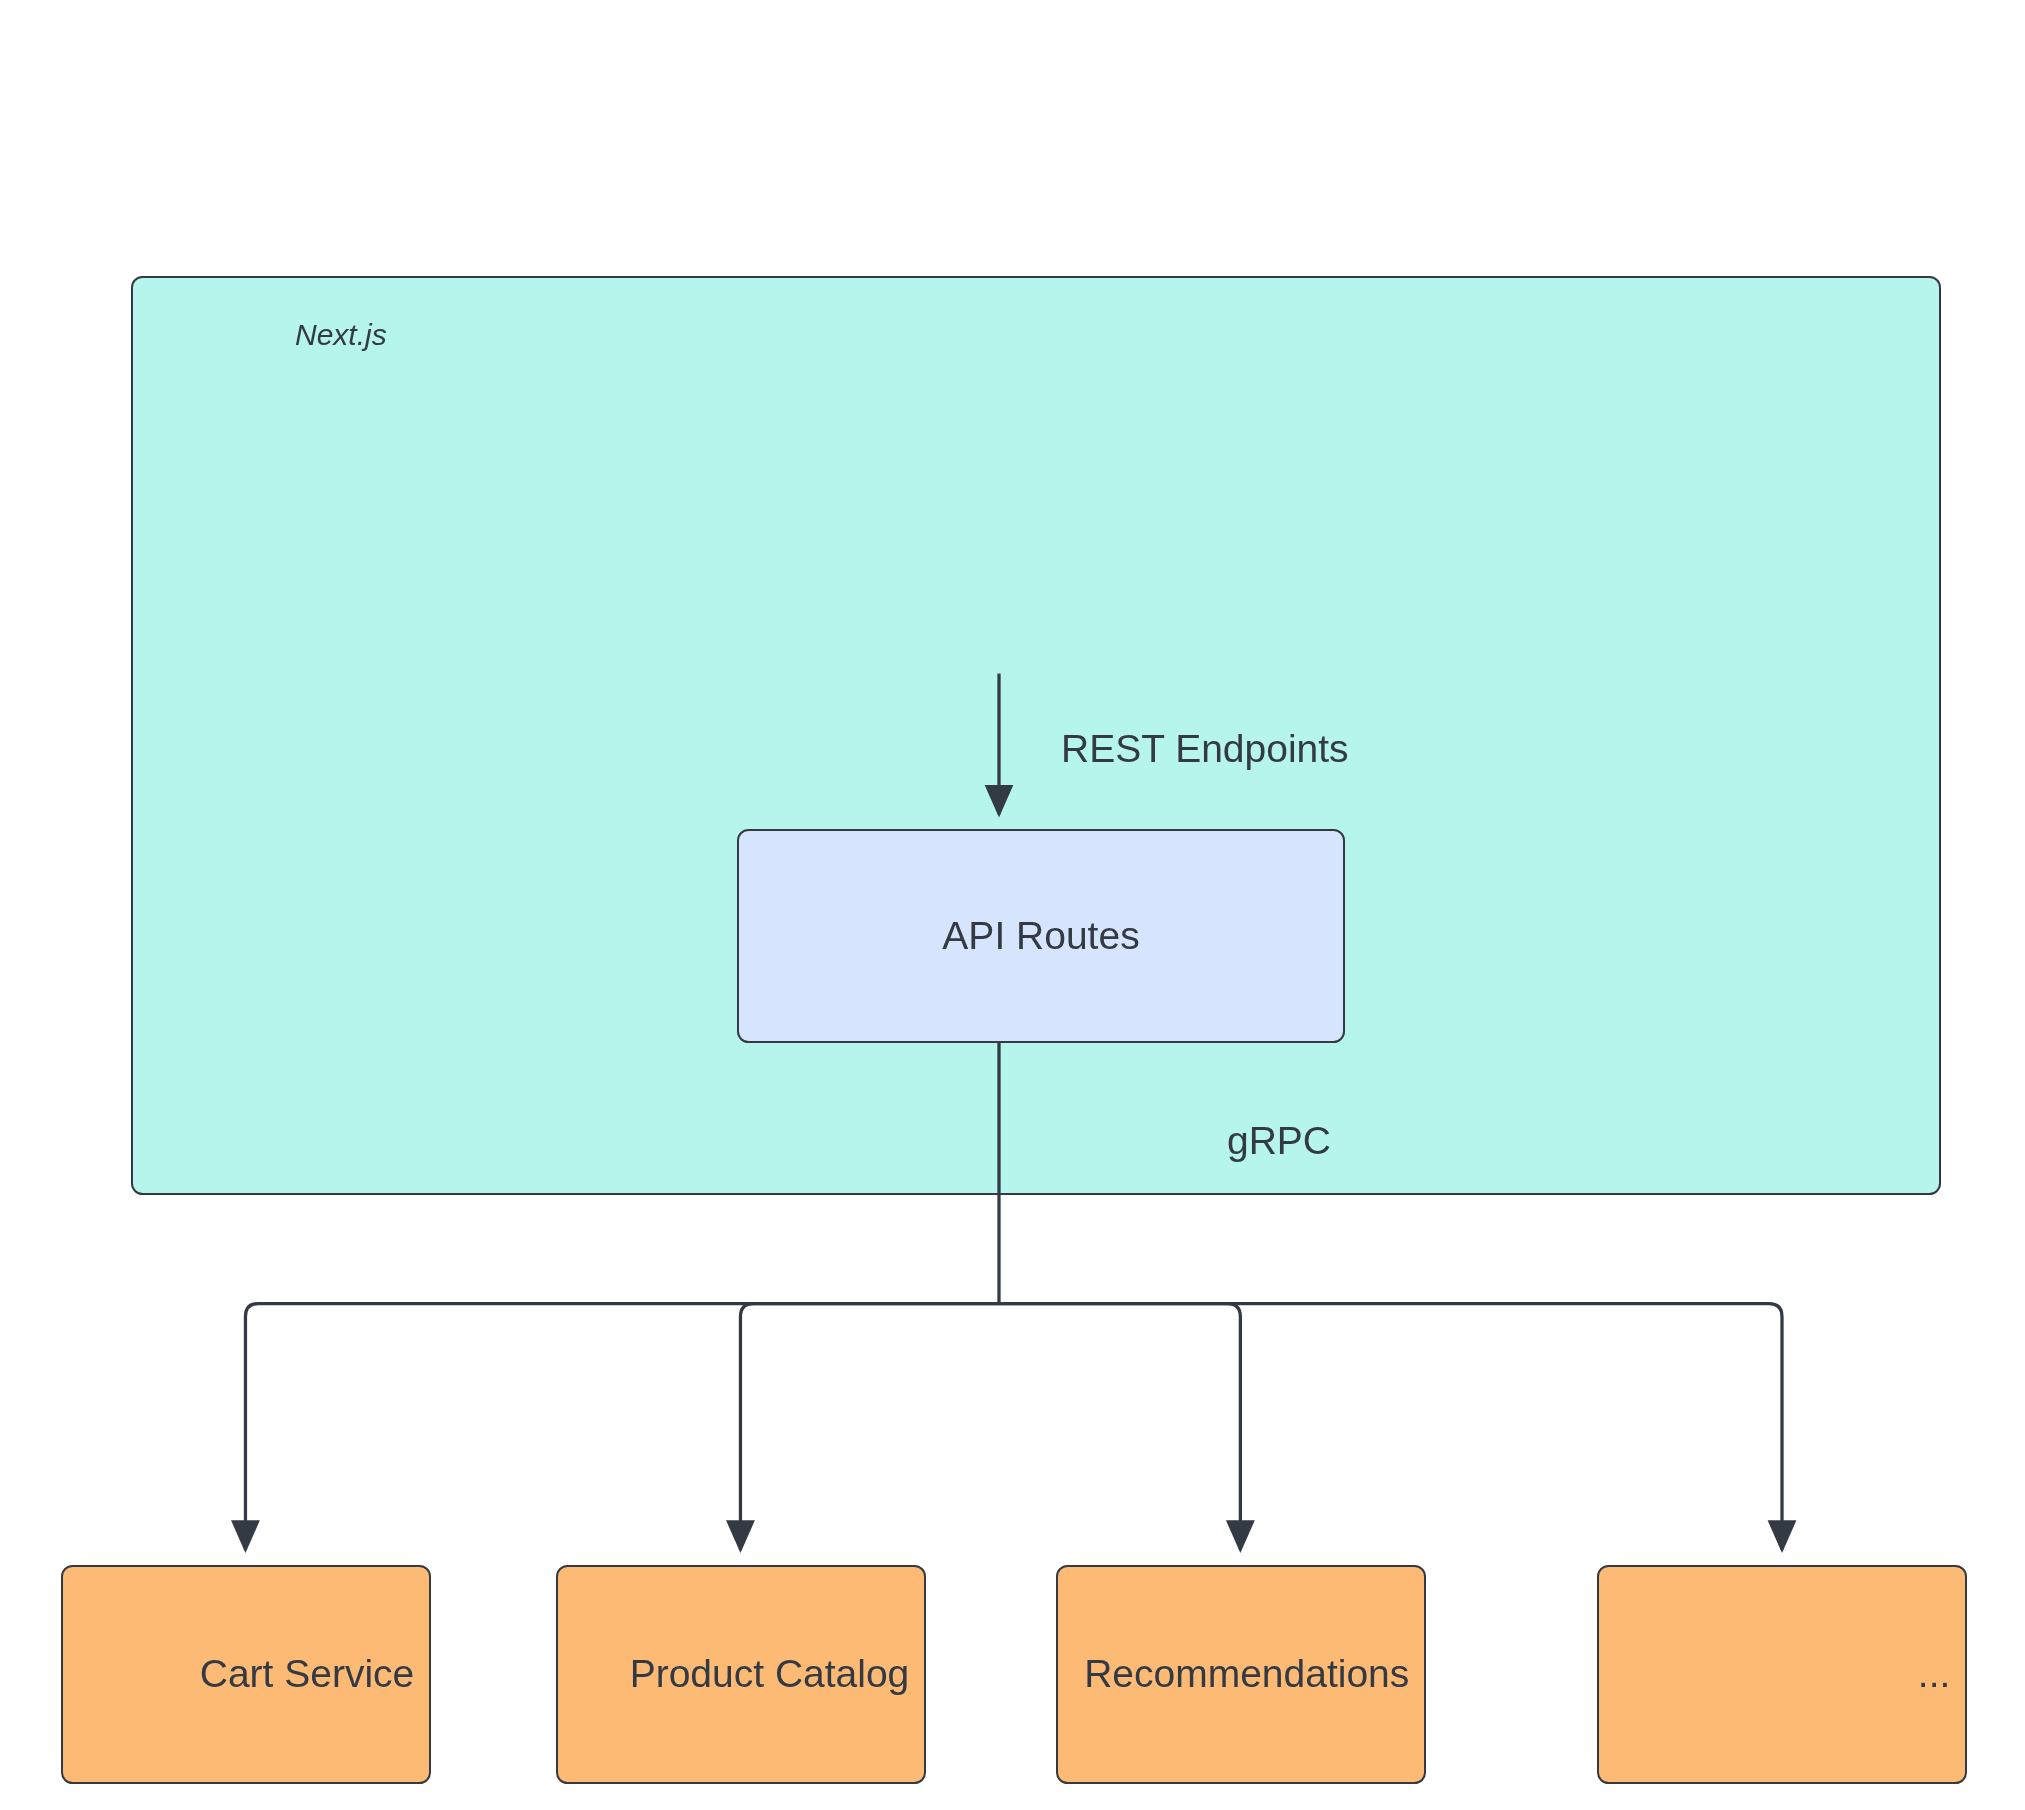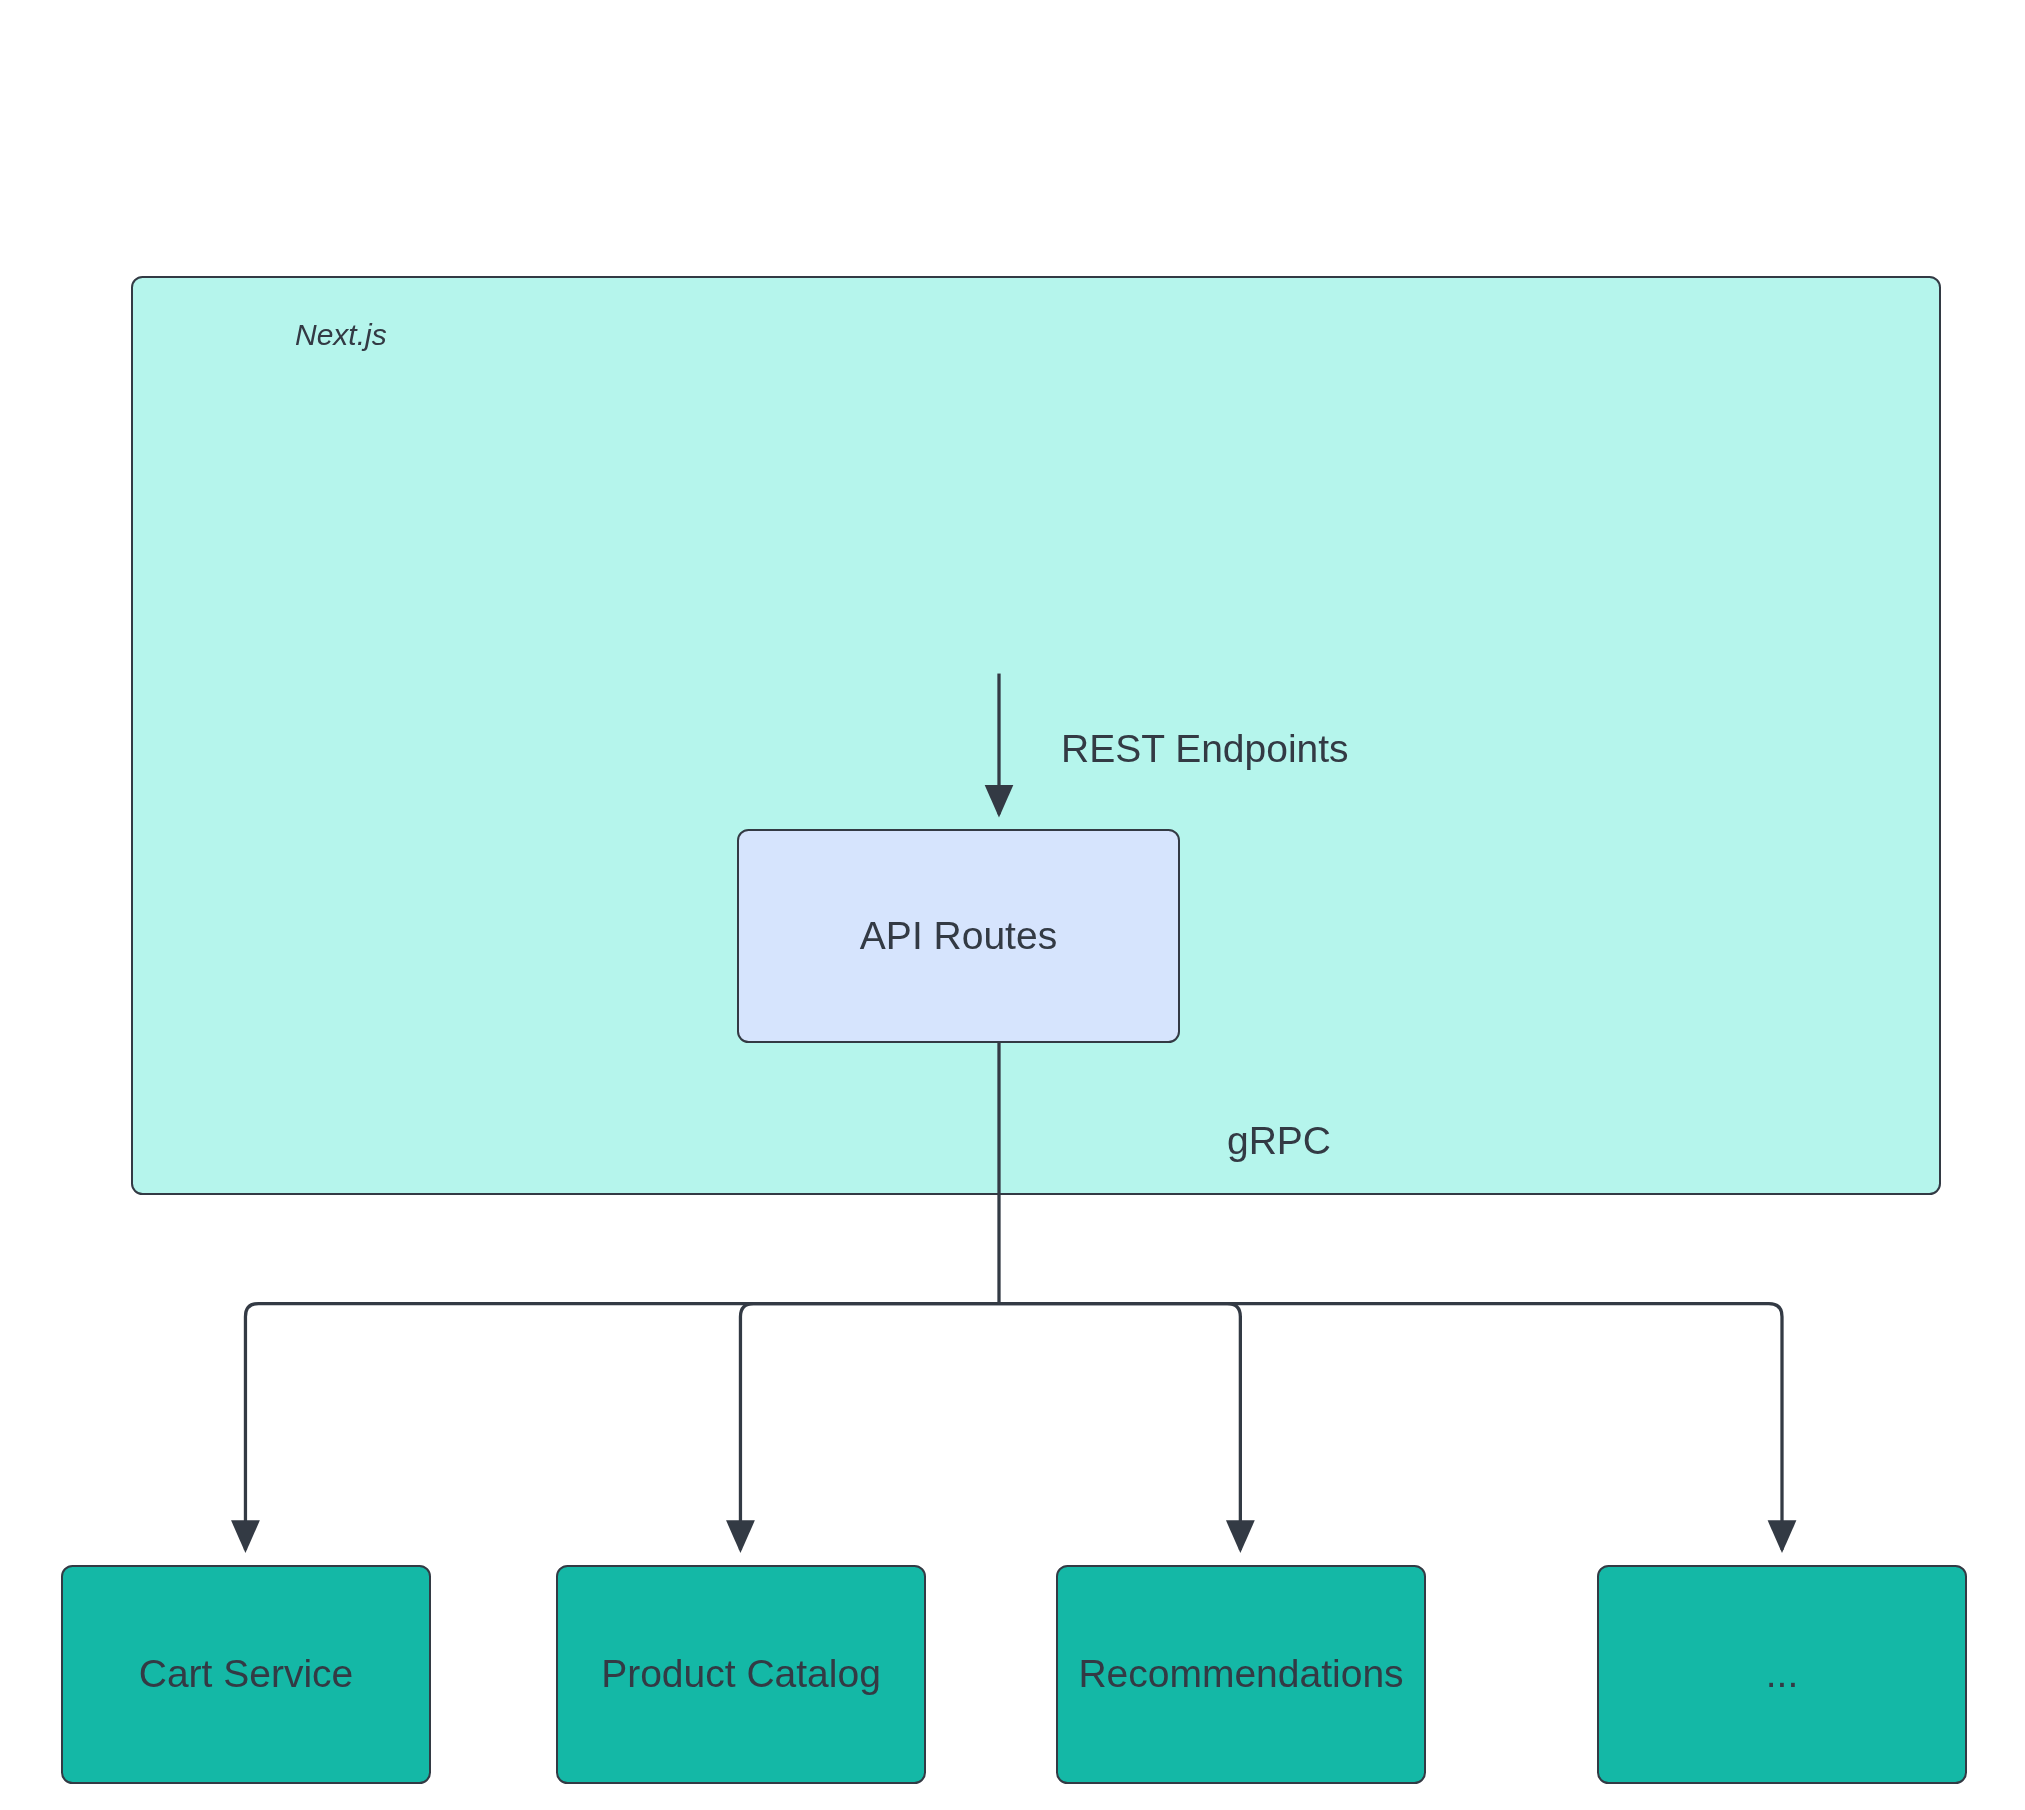--- a/index.html
+++ b/index.html
@@ -61,24 +61,24 @@
     display: flex;
     align-items: center;
     justify-content: center;
     text-align: center;
     color: #333a44;
     font-size: 39px;
     line-height: 1.15;
     padding: 0 14.7px;
   }
   .node.blue { background: #d6e4fd; }
-  .node.orange { background: #14b8a6; }
+  .node.orange { background: #fdba74; justify-content: flex-end; }
 
   .node-csr   { left: 737px;  top: 460px;  width: 524px; height: 214px; }
-  .node-api   { left: 737px;  top: 829px; width: 443px; height: 214px; }
+  .node-api   { left: 737px;  top: 829px; width: 608px; height: 214px; }
 
   .node-svc   { top: 1565px; width: 370px; height: 219px; }
   .node-svc-0 { left: 61px; }
   .node-svc-1 { left: 556px; }
   .node-svc-2 { left: 1056px; }
   .node-svc-3 { left: 1597px; }
 
   .edge-label {
     position: absolute;
     font-size: 39px;

